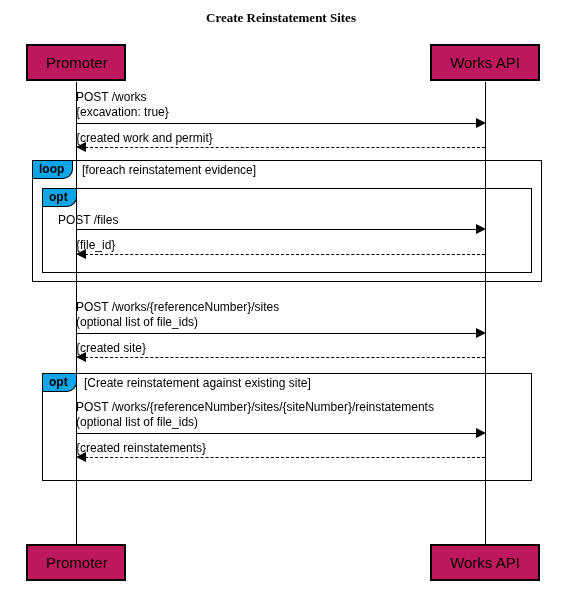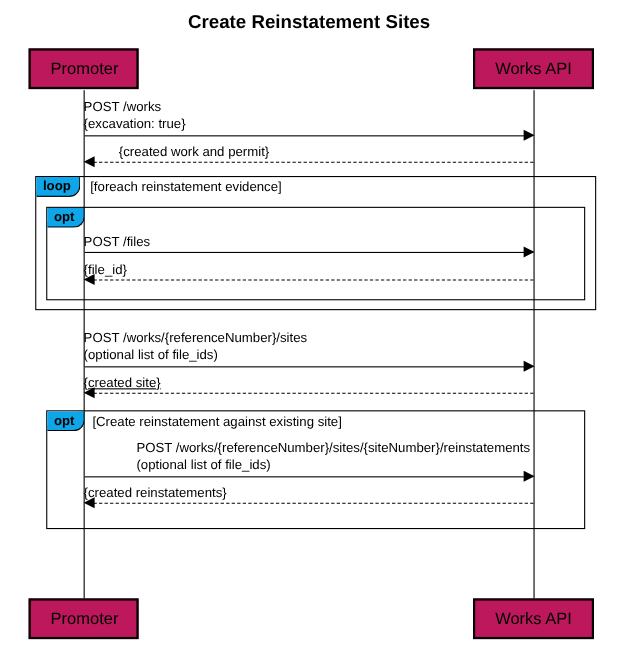--- a/index.html
+++ b/index.html
@@ -10,21 +10,22 @@
     width: 562px;
     height: 599px;
     position: relative;
   }
   .title {
     position: absolute;
     top: 10px;
     left: 0; right: 0;
     text-align: center;
     font-weight: bold;
-    font-size: 17px;
+    font-size: 13px;
+    font-family: Liberation Serif, serif;
   }
   .participant-box {
     position: absolute;
     border: 2px solid #000;
     background: #be185d;
     padding: 8px 18px;
     font-size: 15px;
     text-align: center;
     box-sizing: border-box;
   }
@@ -91,55 +92,55 @@
 <div class="lifeline" style="left:76px;  top:82px; height:462px;"></div>
 <div class="lifeline" style="left:485px; top:82px; height:462px;"></div>
 
 <div class="msg-label2" style="left:76px; top:90px; width:410px;">
   <span>POST /works</span><br>
   <span>{excavation: true}</span>
 </div>
 <div class="arrow-line" style="left:77px; top:123px; width:400px;"></div>
 <div class="arrow-head-right" style="left:476px; top:118px;"></div>
 
-<div class="msg-label" style="left:76px; top:131px; width:410px;padding-left:32px;">{created work and permit}</div>
+<div class="msg-label" style="left:76px; top:131px; width:410px;">{created work and permit}</div>
 <div class="arrow-line dashed" style="left:85px; top:147px; width:400px;"></div>
 <div class="arrow-head-left" style="left:76px; top:142px;"></div>
 
 <div class="frag-box" style="left:32px; top:160px; width:510px; height:122px;"></div>
 <div class="frag-tag" style="left:33px; top:161px;">loop</div>
 <div class="frag-guard" style="left:82px; top:163px;">[foreach reinstatement evidence]</div>
 
 <div class="frag-box" style="left:42px; top:188px; width:490px; height:85px;"></div>
 <div class="frag-tag" style="left:43px; top:189px;">opt</div>
 
-<div class="msg-label" style="left:76px; top:213px; width:410px;">POST /files</div>
+<div class="msg-label" style="left:58px; top:213px; width:410px;">POST /files</div>
 <div class="arrow-line" style="left:77px; top:229px; width:400px;"></div>
 <div class="arrow-head-right" style="left:476px; top:224px;"></div>
 
 <div class="msg-label" style="left:76px; top:238px; width:410px;">{file_id}</div>
 <div class="arrow-line dashed" style="left:85px; top:254px; width:400px;"></div>
 <div class="arrow-head-left" style="left:76px; top:249px;"></div>
 
 <div class="msg-label2" style="left:76px; top:300px; width:410px;">
   <span>POST /works/{referenceNumber}/sites</span><br>
   <span>(optional list of file_ids)</span>
 </div>
 <div class="arrow-line" style="left:77px; top:333px; width:400px;"></div>
 <div class="arrow-head-right" style="left:476px; top:328px;"></div>
 
-<div class="msg-label" style="left:76px; top:341px; width:352px;text-decoration:underline;">{created site}</div>
+<div class="msg-label" style="left:76px; top:341px; width:352px;">{created site}</div>
 <div class="arrow-line dashed" style="left:85px; top:357px; width:400px;"></div>
 <div class="arrow-head-left" style="left:76px; top:352px;"></div>
 
 <div class="frag-box" style="left:42px; top:373px; width:490px; height:108px;"></div>
 <div class="frag-tag" style="left:43px; top:374px;">opt</div>
 <div class="frag-guard" style="left:84px; top:376px;">[Create reinstatement against existing site]</div>
 
-<div class="msg-label2" style="left:76px; top:400px; width:410px;padding-left:48px;">
+<div class="msg-label2" style="left:76px; top:400px; width:410px;">
   <span>POST /works/{referenceNumber}/sites/{siteNumber}/reinstatements</span><br>
   <span>(optional list of file_ids)</span>
 </div>
 <div class="arrow-line" style="left:77px; top:433px; width:400px;"></div>
 <div class="arrow-head-right" style="left:476px; top:428px;"></div>
 
 <div class="msg-label" style="left:76px; top:441px; width:410px;">{created reinstatements}</div>
 <div class="arrow-line dashed" style="left:85px; top:457px; width:400px;"></div>
 <div class="arrow-head-left" style="left:76px; top:452px;"></div>
 

